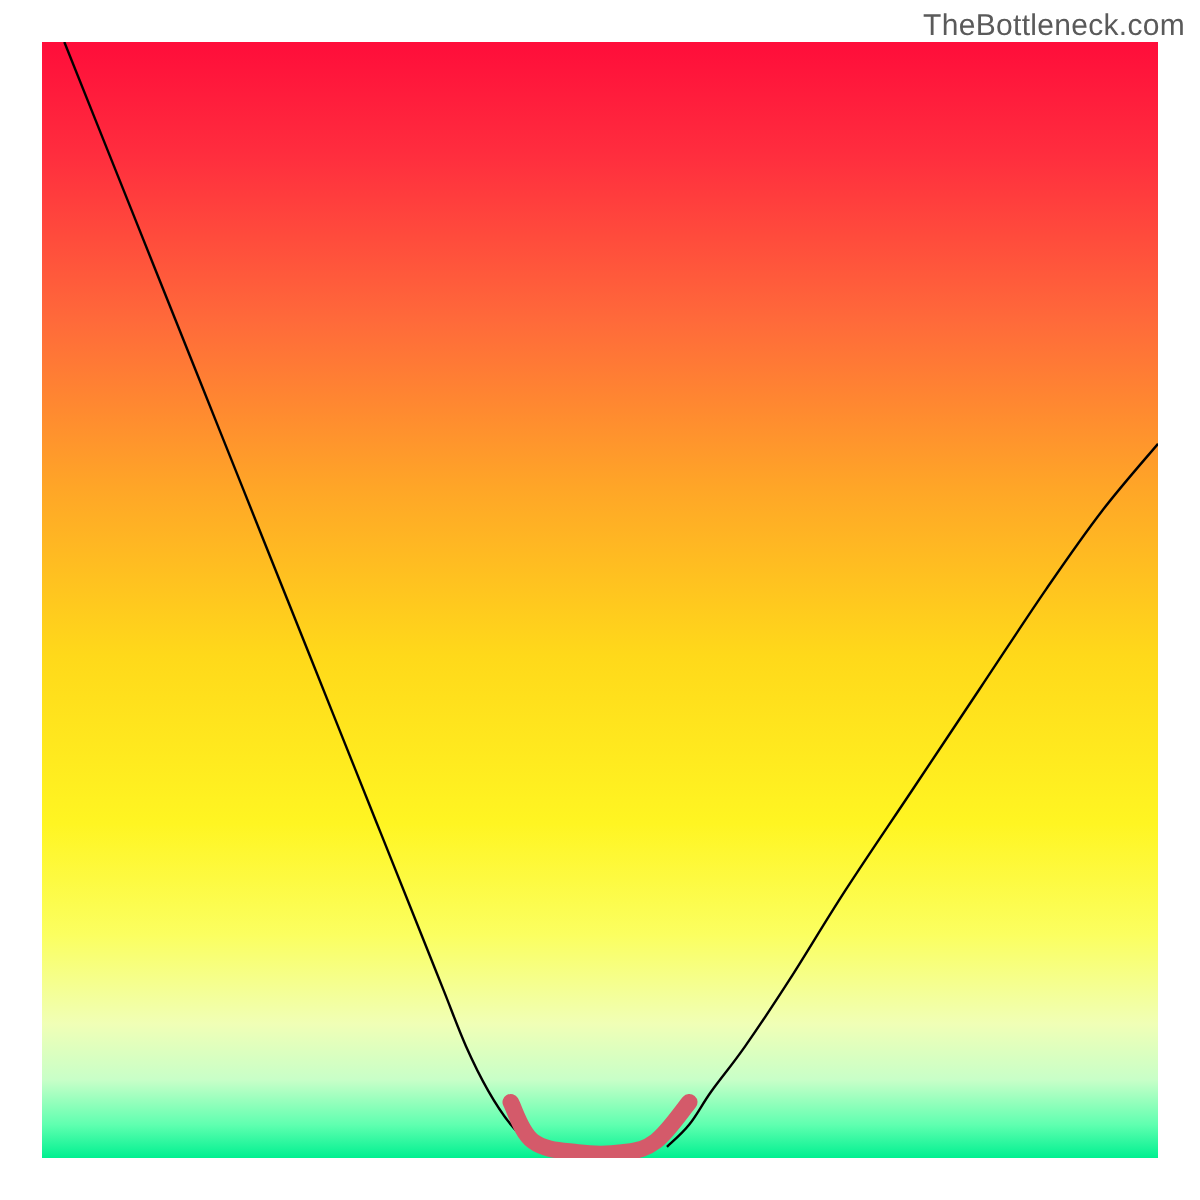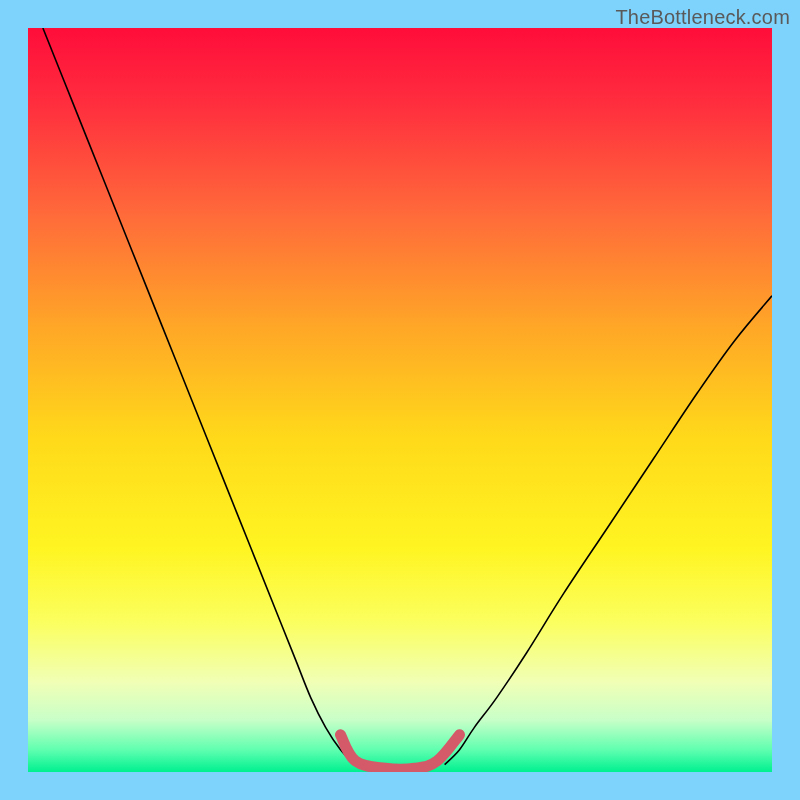--- a/index.html
+++ b/index.html
@@ -10,21 +10,21 @@
     background: #000;
     overflow: hidden;
     font-family: Arial, Helvetica, sans-serif;
   }
   .frame {
     position: absolute;
     left: 0;
     top: 0;
     width: 800px;
     height: 800px;
-    background: #7dd3fc;
+    background: #ffffff;
   }
   .plot {
     position: absolute;
     left: 28px;
     top: 28px;
     width: 744px;
     height: 744px;
   }
   .watermark {
     position: absolute;

